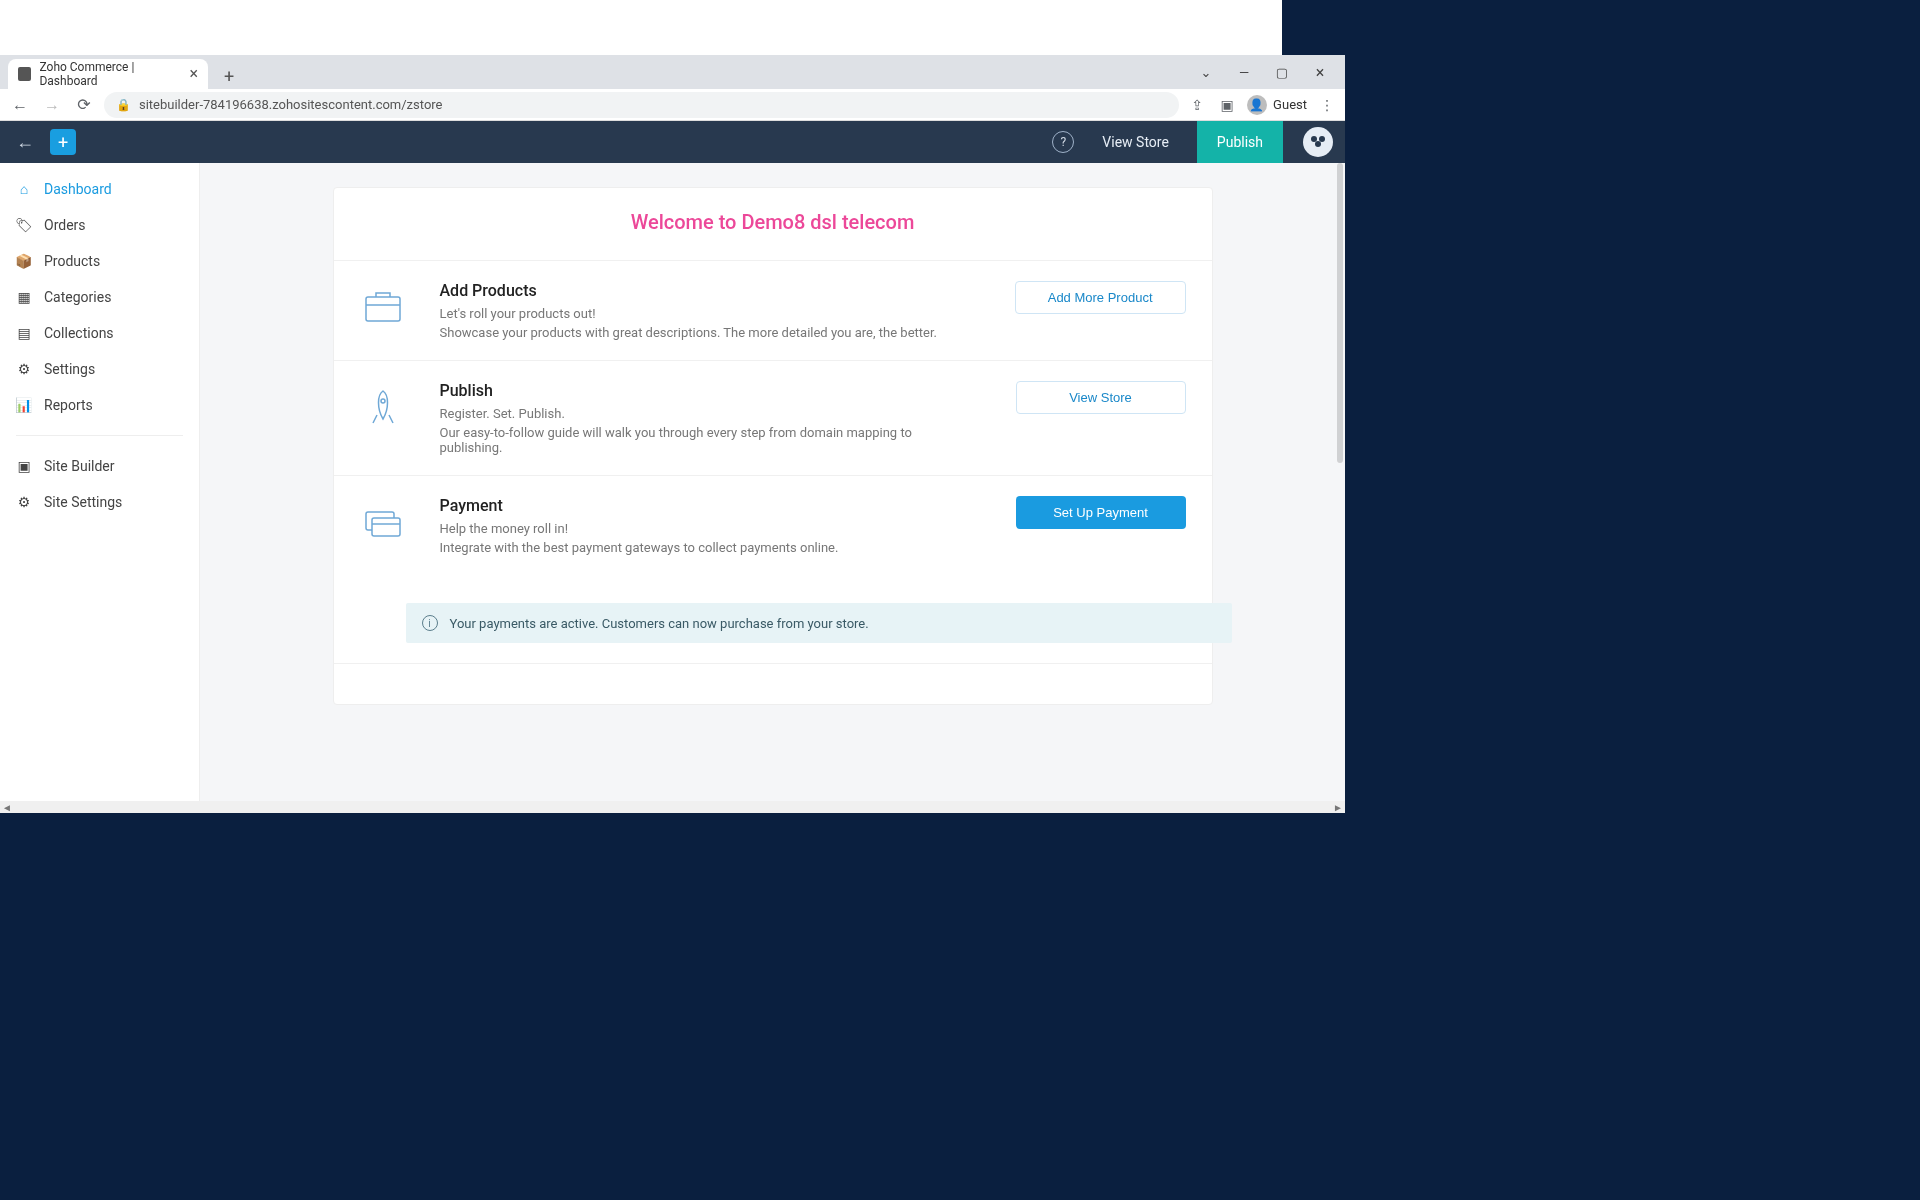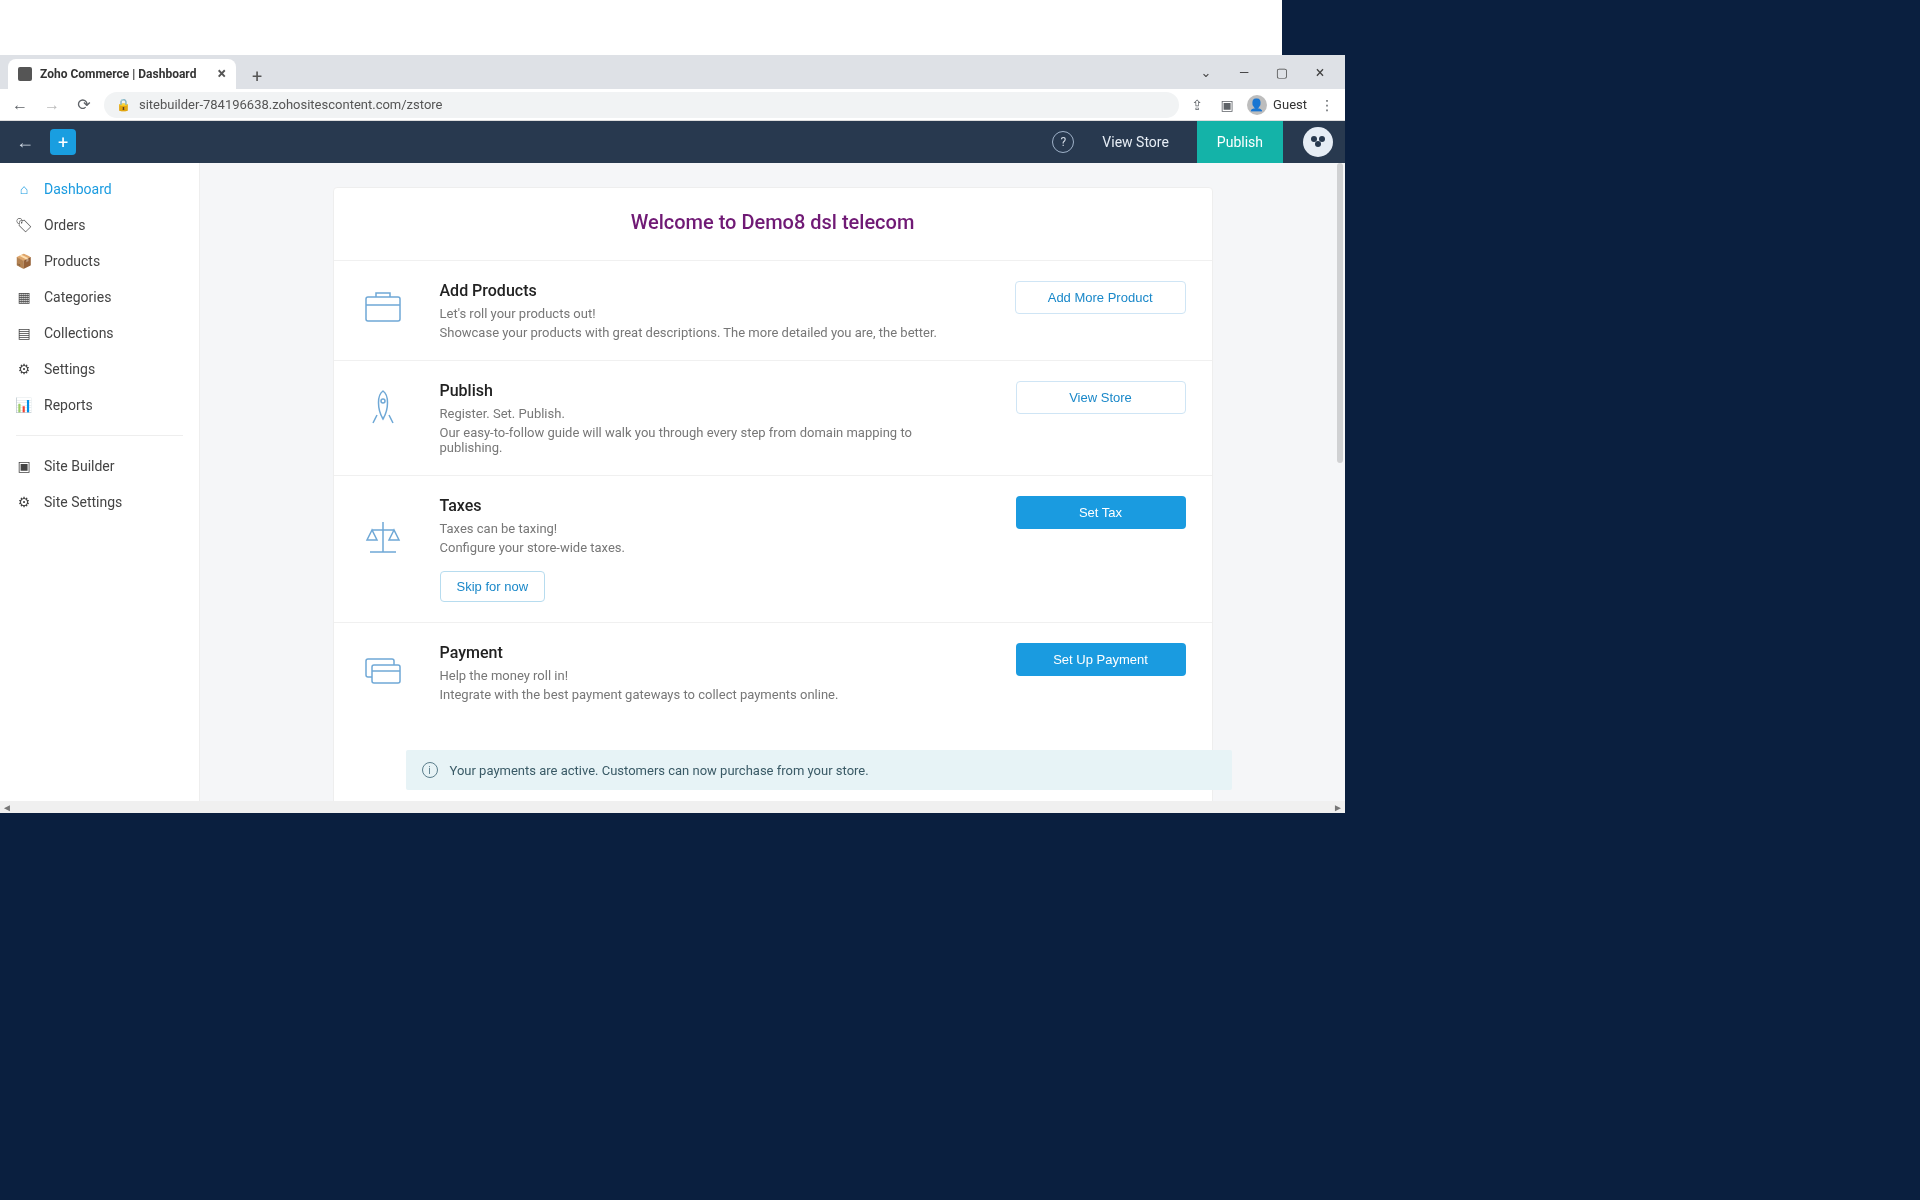--- a/index.html
+++ b/index.html
@@ -34,30 +34,29 @@
   
   .tab-strip {
     height: 34px;
     display: flex;
     align-items: flex-end;
     padding-left: 8px;
     background: #dee1e6;
   }
   .tab {
     background: #fff;
-    width: 228px;
+    width: 200px;
     height: 30px;
     border-radius: 8px 8px 0 0;
     display: flex;
     align-items: center;
     padding: 0 10px;
     font-size: 12px;
     color: #333;
     position: relative;
-    font-weight: bold;
   }
   .tab .favicon {
     width: 14px; height: 14px;
     margin-right: 8px;
     background: #555;
     border-radius: 2px;
     display:inline-block;
   }
   .tab-close {
     margin-left: auto;
@@ -173,21 +172,21 @@
     border:1px solid #eee;
     border-radius:4px;
     max-width:880px;
     margin:0 auto;
   }
   .card-header{
     text-align:center;
     padding:22px 20px 18px;
     border-bottom:1px solid #f0f0f0;
   }
-  .card-header h1{font-size:20px;font-weight:500;color:#701a75;margin-bottom:8px;}
+  .card-header h1{font-size:20px;font-weight:500;color:#ec4899;margin-bottom:8px;}
   .card-header p{font-size:14px;color:#888;}
 
   .section{
     display:flex;align-items:flex-start;
     padding:20px 26px;
     border-bottom:1px solid #f0f0f0;
     gap:34px;
   }
   .section:last-child{border-bottom:none;}
   .sec-icon{
@@ -368,38 +367,20 @@
             <div class="sec-body">
               <div class="sec-title">Publish</div>
               <div class="sec-sub">Register. Set. Publish.</div>
               <div class="sec-desc">Our easy-to-follow guide will walk you through every step from domain mapping to publishing.</div>
             </div>
             <div class="sec-action">
               <button class="btn-outline">View Store</button>
             </div>
           </div>
 
-          <div class="section">
-            <div class="sec-icon" style="margin-top:18px;">
-              <svg width="42" height="42" viewBox="0 0 42 42" fill="none" stroke="#6fa8d6" stroke-width="1.5">
-                  <path d="M21 6v30M8 36h26M10 14l-5 10h10l-5-10zM32 14l-5 10h10l-5-10zM10 14h22"></path>
-                </svg>
-            </div>
-            <div class="sec-body">
-              <div class="sec-title">Taxes</div>
-              <div class="sec-sub">Taxes can be taxing!</div>
-              <div class="sec-desc">Configure your store-wide taxes.</div>
-              <div style="margin-top:16px;">
-                <button class="btn-small-outline">Skip for now</button>
-              </div>
-            </div>
-            <div class="sec-action">
-              <button class="btn-primary">Set Tax</button>
-            </div>
-          </div>
 
           <div class="section" style="flex-wrap:wrap;">
             <div class="sec-icon">
               <svg width="42" height="42" viewBox="0 0 42 42" fill="none" stroke="#6fa8d6" stroke-width="1.5">
                   <rect x="4" y="10" width="28" height="18" rx="2"></rect>
                   <rect x="10" y="16" width="28" height="18" rx="2" fill="#fff"></rect>
                   <path d="M10 22h28"></path>
                 </svg>
             </div>
             <div class="sec-body">

